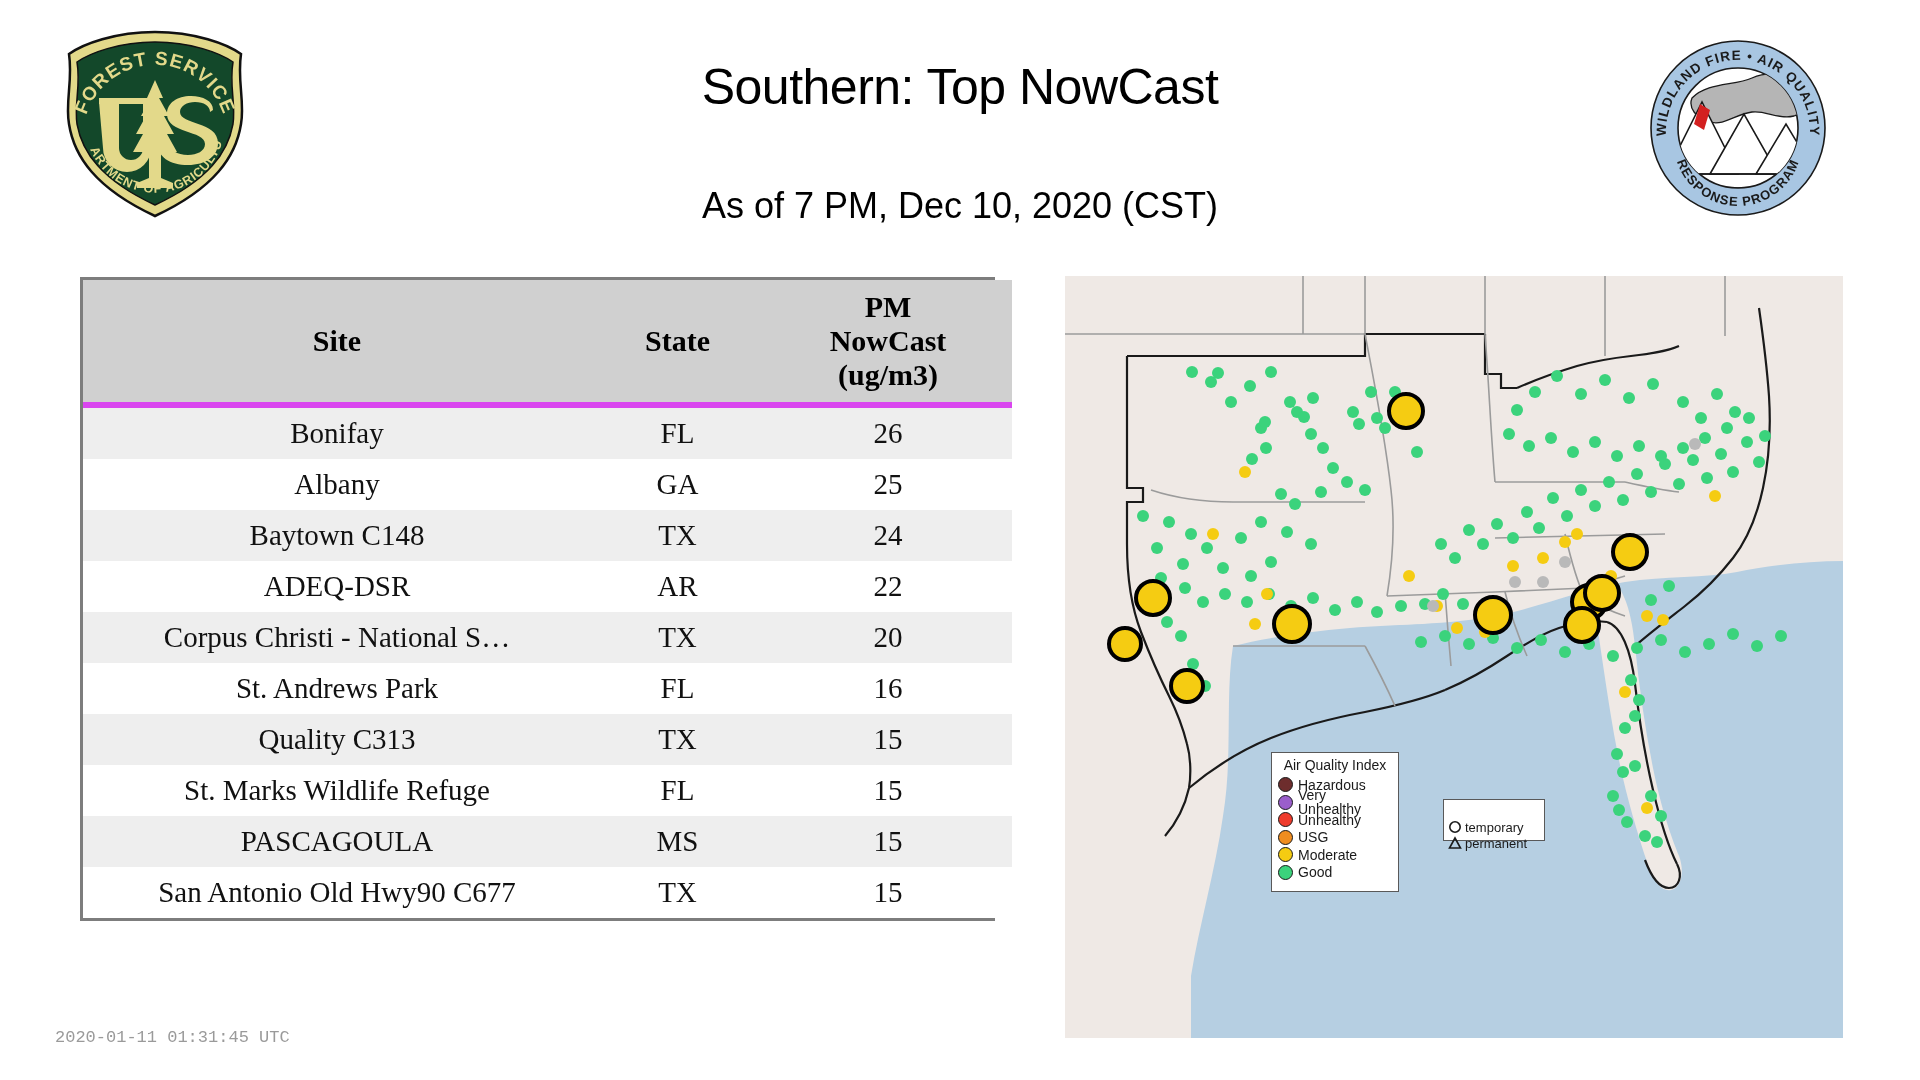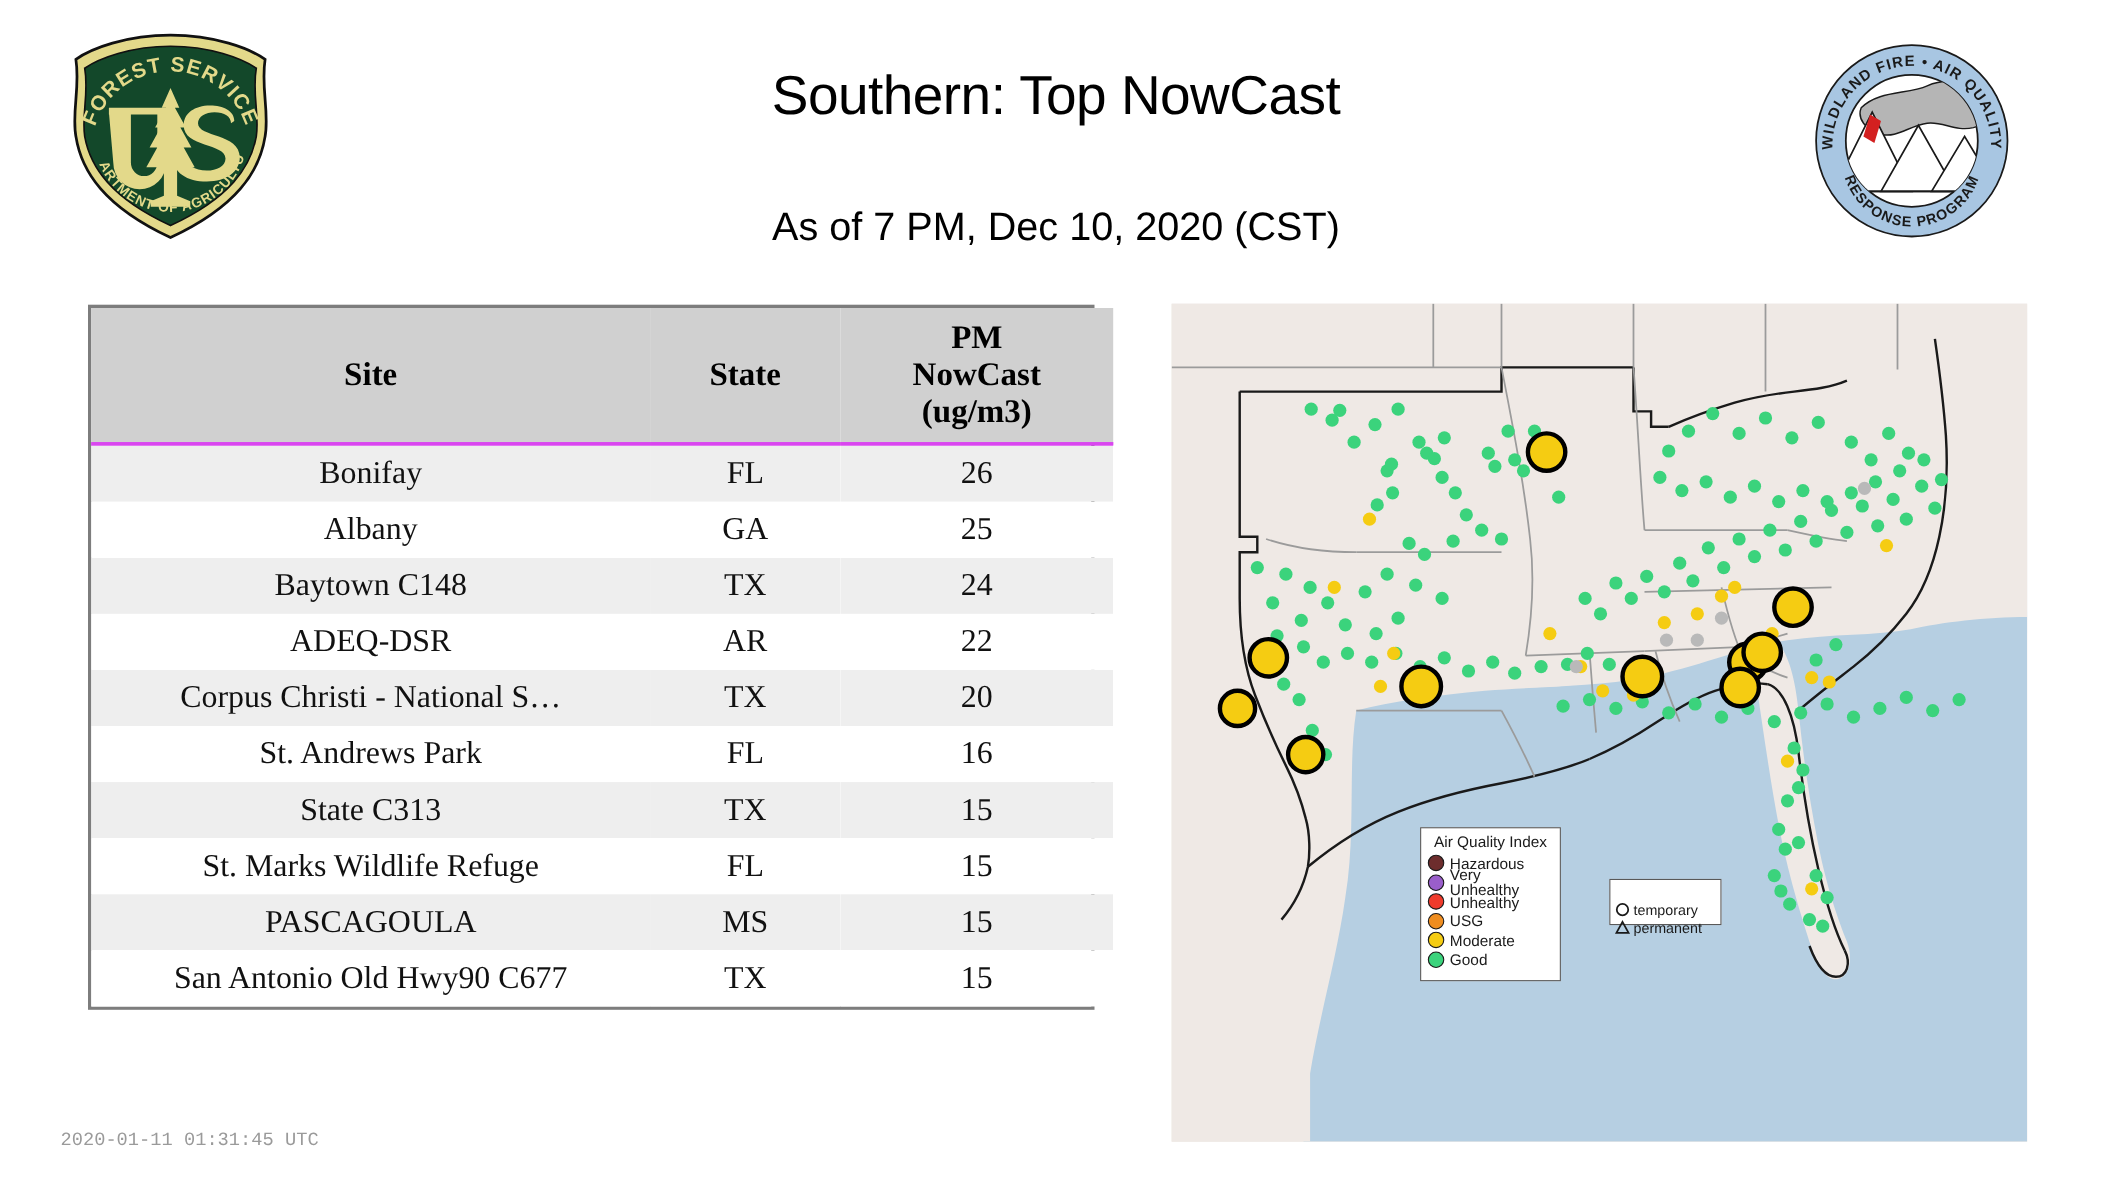--- a/index.html
+++ b/index.html
@@ -32,21 +32,21 @@
   #table-wrap{
     position:absolute;left:80px;top:277px;width:915px;
     border:3px solid #7d7d7d;
     box-sizing:border-box;
     background:#fff;
   }
   table#top-table{border-collapse:collapse;width:100%;table-layout:fixed;
     font-family:"Liberation Serif", serif;}
   table#top-table thead th{
     background:#d0d0d0;
-    border-bottom:3px solid #d946ef;
+    border-bottom:6px solid #d946ef;
     font-size:30px;font-weight:bold;color:#000;
     padding:10px 4px;
     text-align:center;
     line-height:1.13;
   }
   th.col-site{width:500px;}
   th.col-state{width:165px;}
   th.col-pm{width:240px;}
   thead th .hdr-pm{display:block;}
   table#top-table tbody td{
@@ -74,21 +74,20 @@
     overflow:hidden;
   }
   #map svg{display:block;}
 
   .legend-box{
     position:absolute;
     background:#ffffff;
     border:1px solid #595959;
     box-sizing:border-box;
     font-family:"Liberation Sans", sans-serif;
-    margin-left:20px;
   }
   #aqi-legend{left:1271px;top:752px;width:128px;height:140px;padding:4px 6px;}
   #aqi-legend .legend-title{font-size:14px;color:#1a1a1a;text-align:center;margin-bottom:3px;}
   #aqi-legend .legend-row{display:flex;align-items:center;height:17.5px;}
   #aqi-legend .sw{
     width:13px;height:13px;border-radius:50%;
     border:1.4px solid #1a1a1a;margin-right:5px;flex:none;
   }
   #aqi-legend .lbl{font-size:14px;color:#1a1a1a;line-height:1;}
 
@@ -211,21 +210,21 @@
           <td>Corpus Christi - National S…</td>
           <td>TX</td>
           <td>20</td>
         </tr>
         <tr>
           <td>St. Andrews Park</td>
           <td>FL</td>
           <td>16</td>
         </tr>
         <tr>
-          <td>State C313</td>
+          <td>Quality C313</td>
           <td>TX</td>
           <td>15</td>
         </tr>
         <tr>
           <td>St. Marks Wildlife Refuge</td>
           <td>FL</td>
           <td>15</td>
         </tr>
         <tr>
           <td>PASCAGOULA</td>

